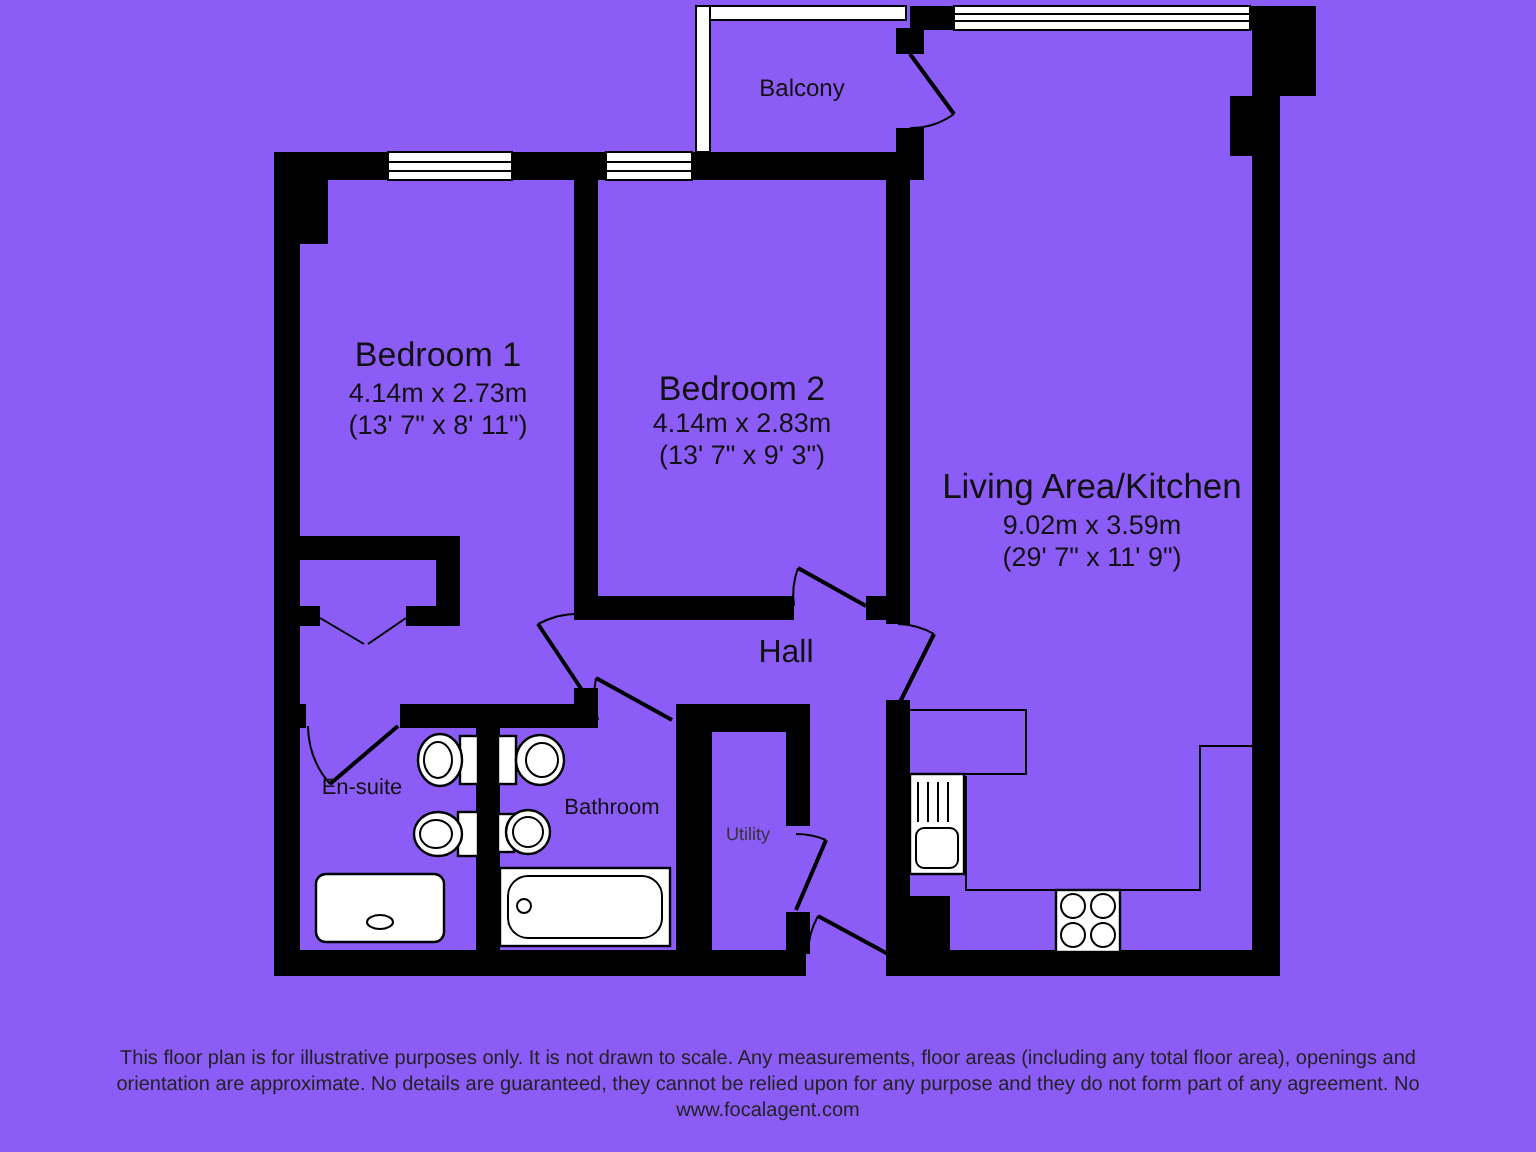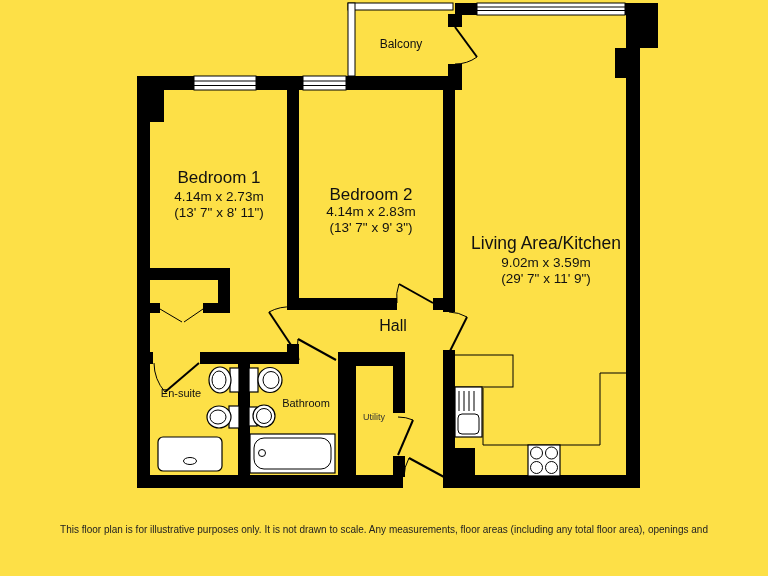--- a/index.html
+++ b/index.html
@@ -1,16 +1,16 @@
 <!DOCTYPE html>
 <html><head>
 <meta charset="utf-8">
 <style>
   html,body{margin:0;padding:0;background:#ffffff;}
-  #stage{position:relative;width:768px;height:576px;background:#fde047;overflow:hidden;
+  #stage{position:relative;width:768px;height:576px;background:#8b5cf6;overflow:hidden;
          font-family:"Liberation Sans", sans-serif;}
   #plan-svg{position:absolute;left:0;top:0;}
   .room-title{font-size:17px;fill:#111;}
   .room-title-lg{font-size:17.5px;fill:#111;}
   .room-dims{font-size:13.5px;fill:#111;}
   .room-small{font-size:11px;fill:#111;}
   .room-tiny{font-size:9px;fill:#333;}
   .hall-label{font-size:16px;fill:#111;}
   .balcony-label{font-size:12px;fill:#111;}
   .wall{fill:#000;stroke:none;}
@@ -196,14 +196,16 @@
 
     <text class="hall-label" x="393" y="331" text-anchor="middle">Hall</text>
     <text class="room-small" x="181" y="397" text-anchor="middle">En-suite</text>
     <text class="room-small" x="306" y="407" text-anchor="middle">Bathroom</text>
     <text class="room-tiny" x="374" y="420" text-anchor="middle">Utility</text>
   </svg>
 
 
   <div id="disclaimer">
     <div>This floor plan is for illustrative purposes only. It is not drawn to scale. Any measurements, floor areas (including any total floor area), openings and</div>
+    <div>orientation are approximate. No details are guaranteed, they cannot be relied upon for any purpose and they do not form part of any agreement. No</div>
+    <div>www.focalagent.com</div>
   </div>
 </div>
 
 </body></html>

